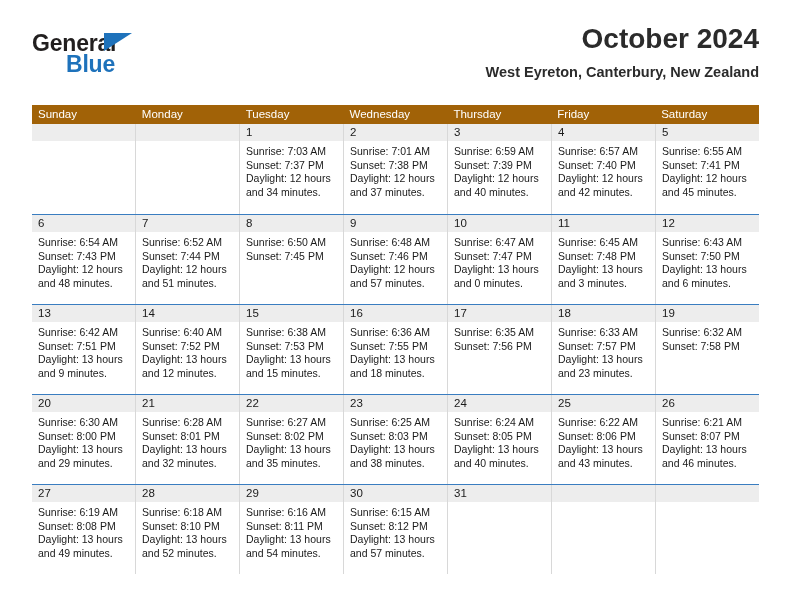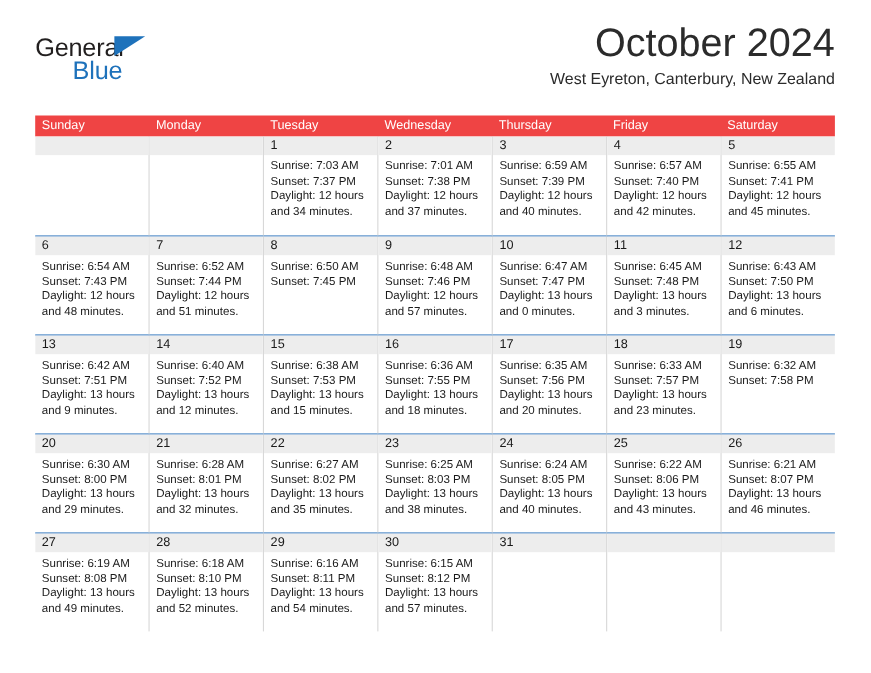--- a/index.html
+++ b/index.html
@@ -21,20 +21,21 @@
     box-sizing: border-box;
   }
 
   
   .header {
     position: absolute;
     left: 32px;
     top: 22px;
     right: 33px;
     height: 78px;
+    font-weight: bold;
   }
   .logo {
     position: absolute;
     left: 0;
     top: 8px;
     width: 190px;
     height: 56px;
   }
   .logo-general {
     position: absolute;
@@ -63,21 +64,21 @@
     color: #1e72bb;
     font-family: "Liberation Sans", sans-serif;
   }
   .title-block {
     position: absolute;
     right: 0;
     top: 0;
     text-align: right;
   }
   .month-title {
-    font-size: 36px;
+    font-size: 28px;
     color: #2b2b2b;
     line-height: 34px;
     white-space: nowrap;
   }
   .location {
     font-size: 14.5px;
     color: #2b2b2b;
     line-height: 20px;
     margin-top: 6px;
     white-space: nowrap;
@@ -85,21 +86,21 @@
 
   
   .calendar {
     position: absolute;
     left: 32px;
     top: 105px;
     width: 727px;
   }
   .weekday-row {
     display: flex;
-    background: #ef4444;
+    background: #a16207;
     height: 19px;
   }
   .weekday {
     flex: 1 1 0;
     color: #ffffff;
     font-size: 11.5px;
     line-height: 19px;
     padding-left: 6px;
     box-sizing: border-box;
     white-space: nowrap;
@@ -315,21 +316,20 @@
           <div>Sunrise: 6:36 AM</div>
           <div>Sunset: 7:55 PM</div>
           <div class="daylight">Daylight: 13 hours and 18 minutes.</div>
         </div>
       </div>
       <div class="day-cell">
         <div class="day-num">17</div>
         <div class="day-info">
           <div>Sunrise: 6:35 AM</div>
           <div>Sunset: 7:56 PM</div>
-          <div class="daylight">Daylight: 13 hours and 20 minutes.</div>
         </div>
       </div>
       <div class="day-cell">
         <div class="day-num">18</div>
         <div class="day-info">
           <div>Sunrise: 6:33 AM</div>
           <div>Sunset: 7:57 PM</div>
           <div class="daylight">Daylight: 13 hours and 23 minutes.</div>
         </div>
       </div>

